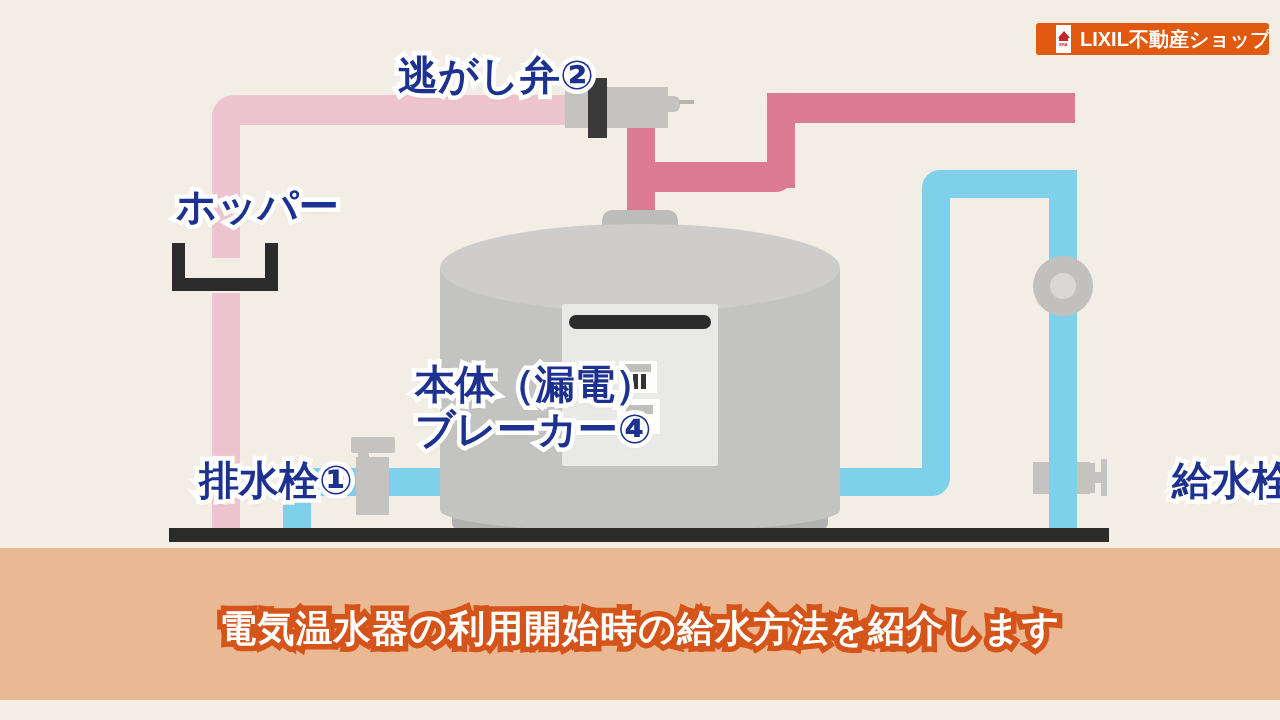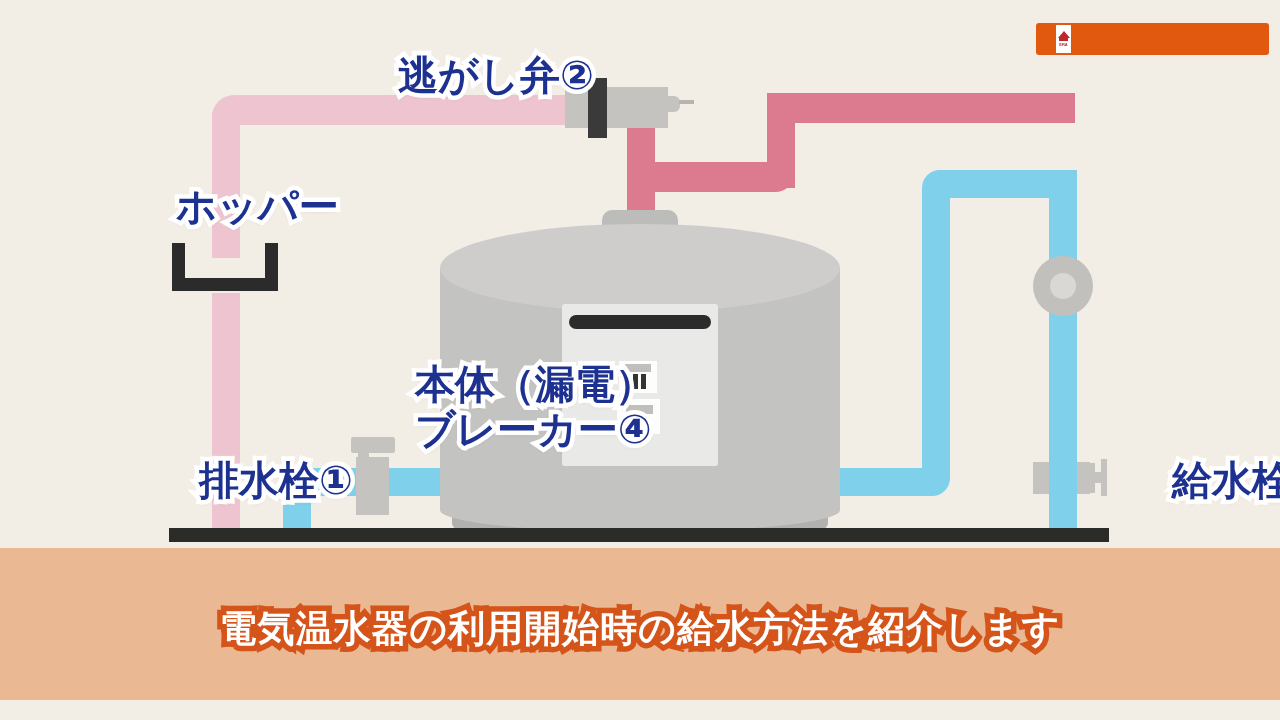--- a/index.html
+++ b/index.html
@@ -168,15 +168,16 @@
   <div class="caption">
     <span class="stroke">電気温水器の利用開始時の給水方法を紹介します</span><span class="fill">電気温水器の利用開始時の給水方法を紹介します</span>
   </div>
 
   <div class="badge">
     <div class="era-box">
       <div class="roof"></div>
       <div class="house-body"></div>
       <div class="era-text">ERA</div>
     </div>
+    <div class="badge-label">LIXIL不動産ショップ</div>
   </div>
 
 </div>
 
 </body></html>

